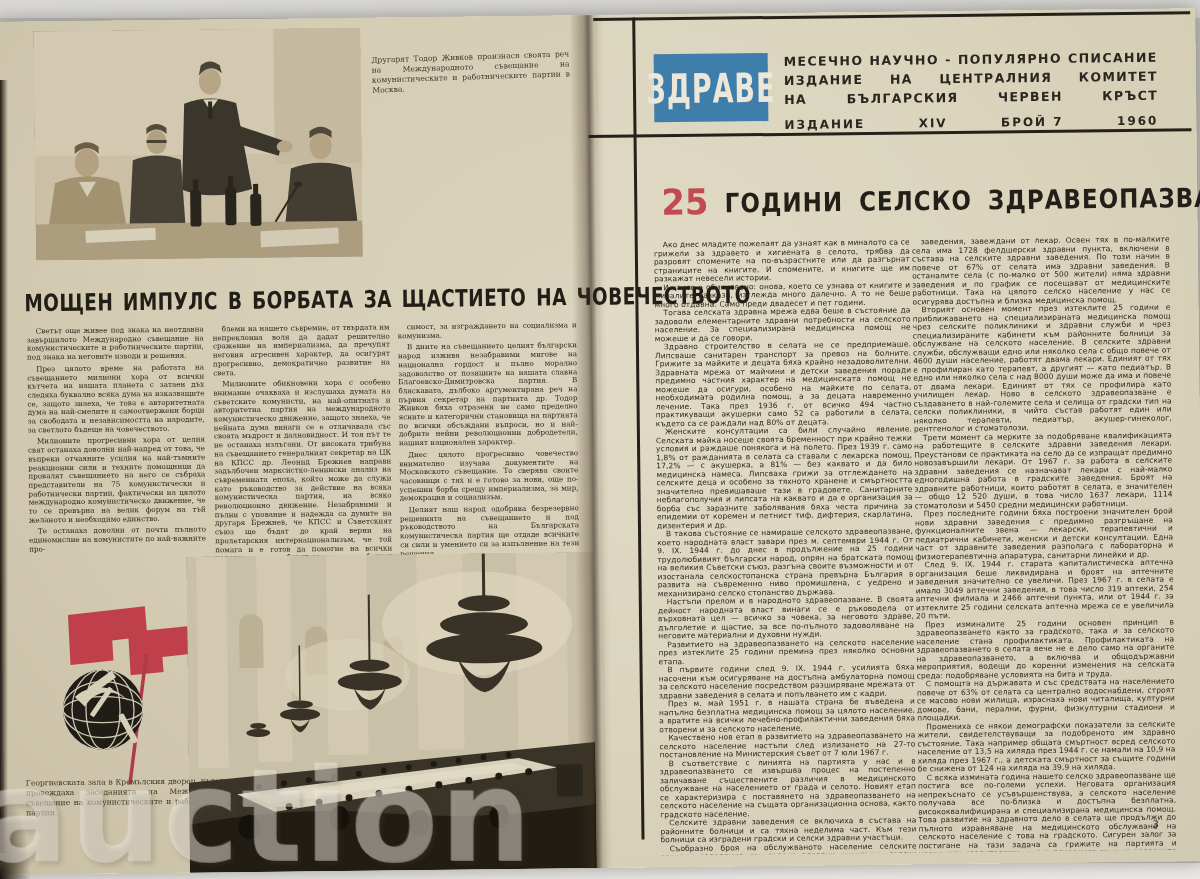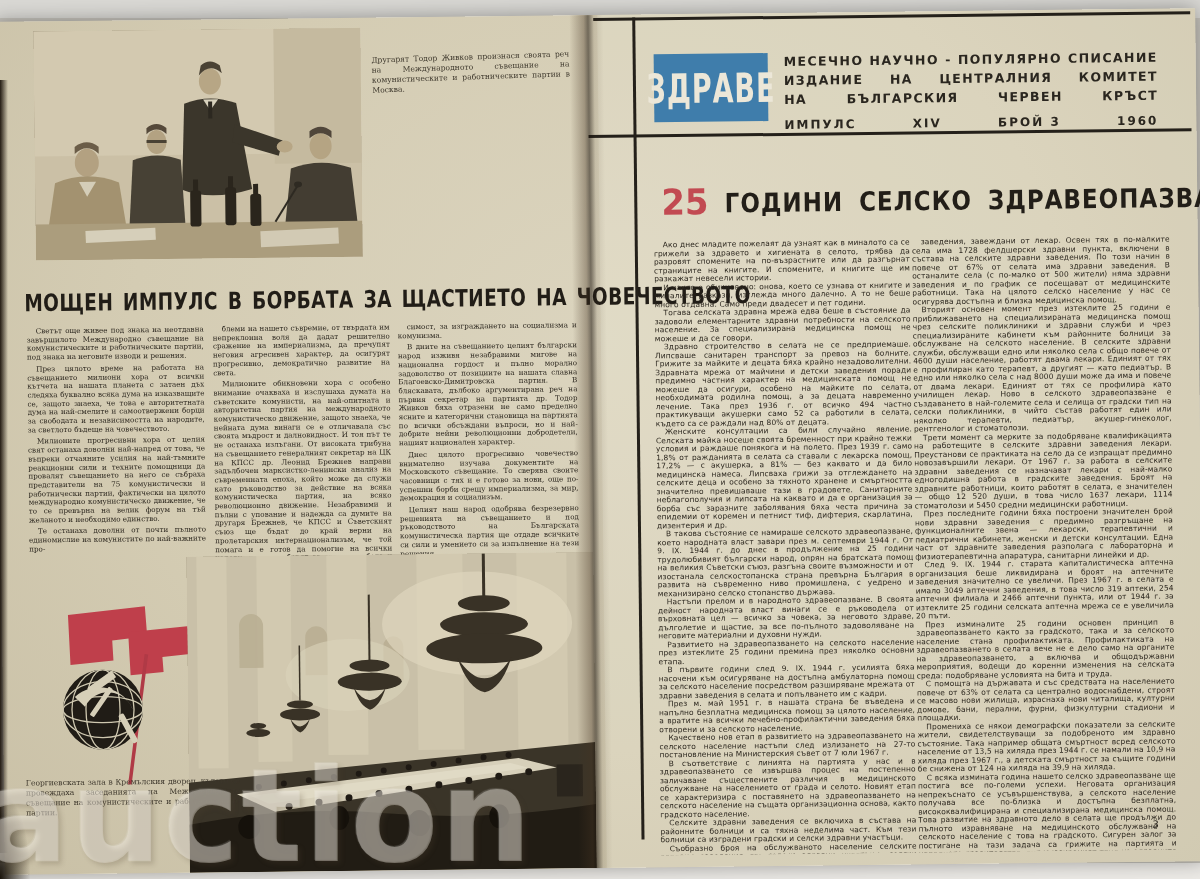--- a/index.html
+++ b/index.html
@@ -238,23 +238,23 @@
     <div class="rule rule-vert"></div>
 
     <div class="logo-box">
       <span class="logo-text">ЗДРАВЕ</span>
     </div>
     <div class="masthead">
       <div class="mline">МЕСЕЧНО НАУЧНО - ПОПУЛЯРНО СПИСАНИЕ</div>
       <div class="mline">ИЗДАНИЕ НА ЦЕНТРАЛНИЯ КОМИТЕТ</div>
       <div class="mline">НА БЪЛГАРСКИЯ ЧЕРВЕН КРЪСТ</div>
       <div class="meta">
-        <span>ИМПУЛС</span>
+        <span>ИЗДАНИЕ</span>
         <span>XIV</span>
-        <span>БРОЙ 3</span>
+        <span>БРОЙ 7</span>
         <span>1960</span>
       </div>
     </div>
 
     <div class="headline-right">
       <span class="headline-number">25</span>
       <span class="headline-text">ГОДИНИ СЕЛСКО ЗДРАВЕОПАЗВАНЕ</span>
     </div>
 
     <div class="rcol rcol1">

